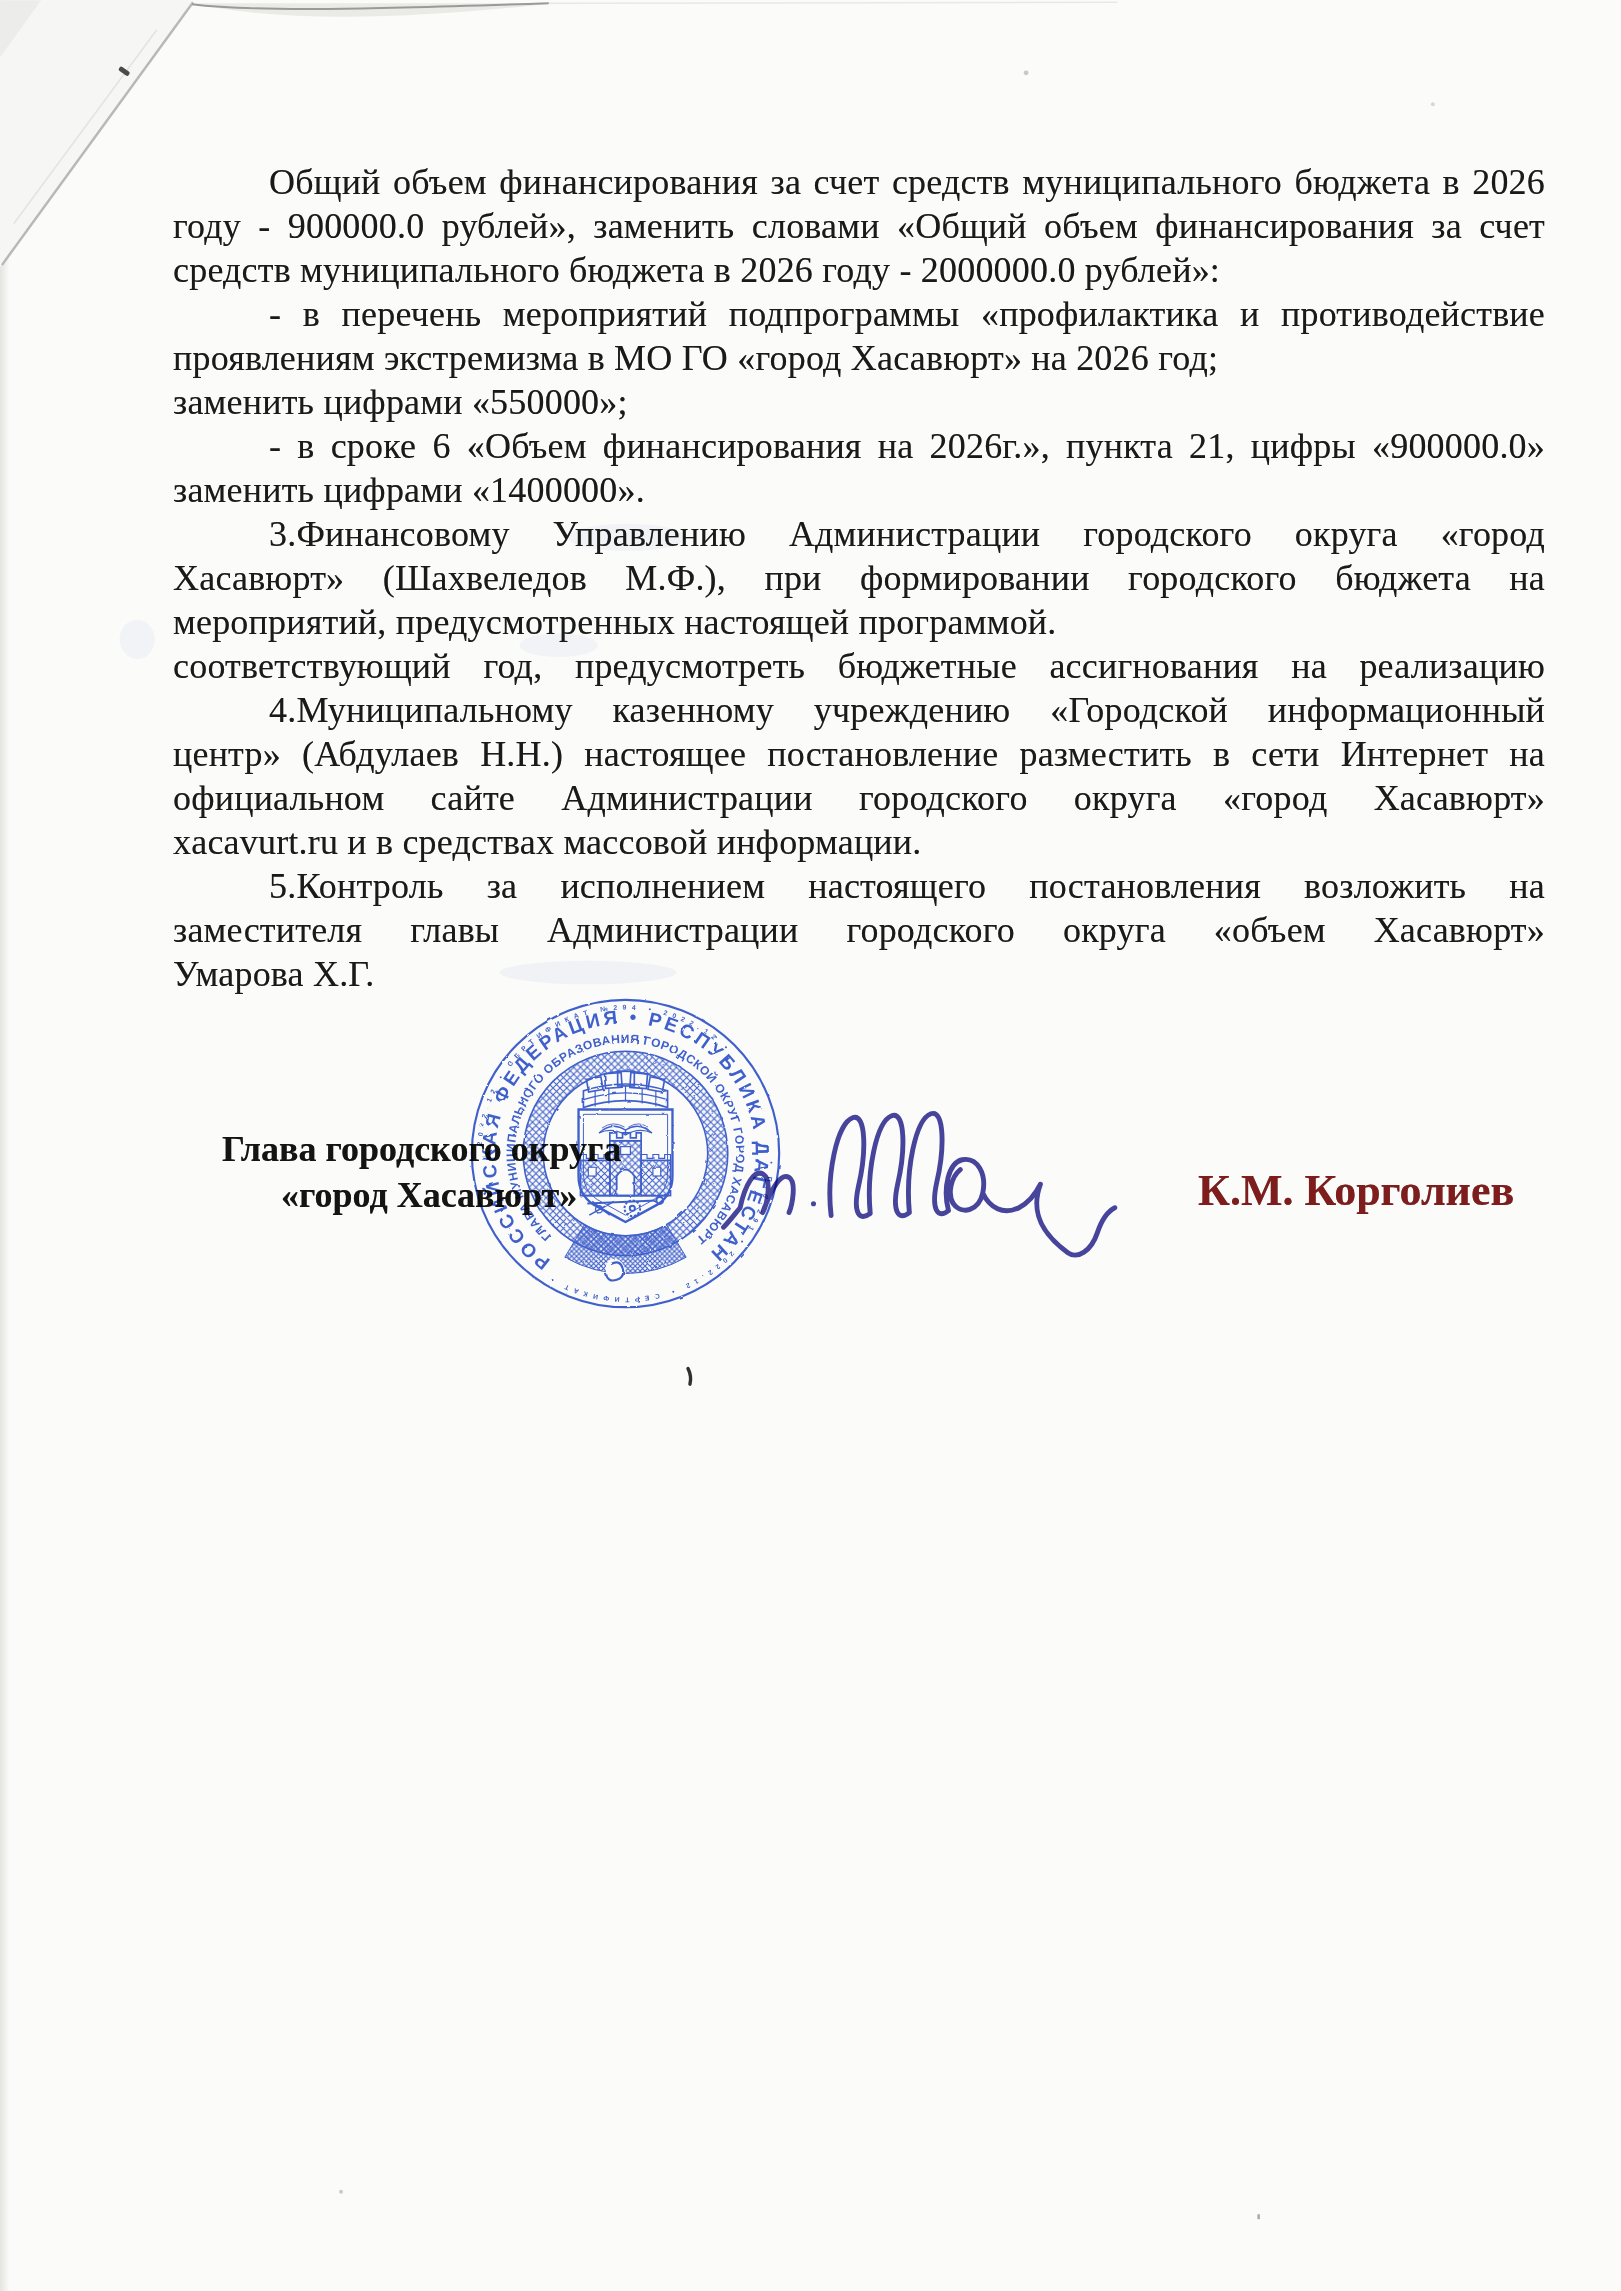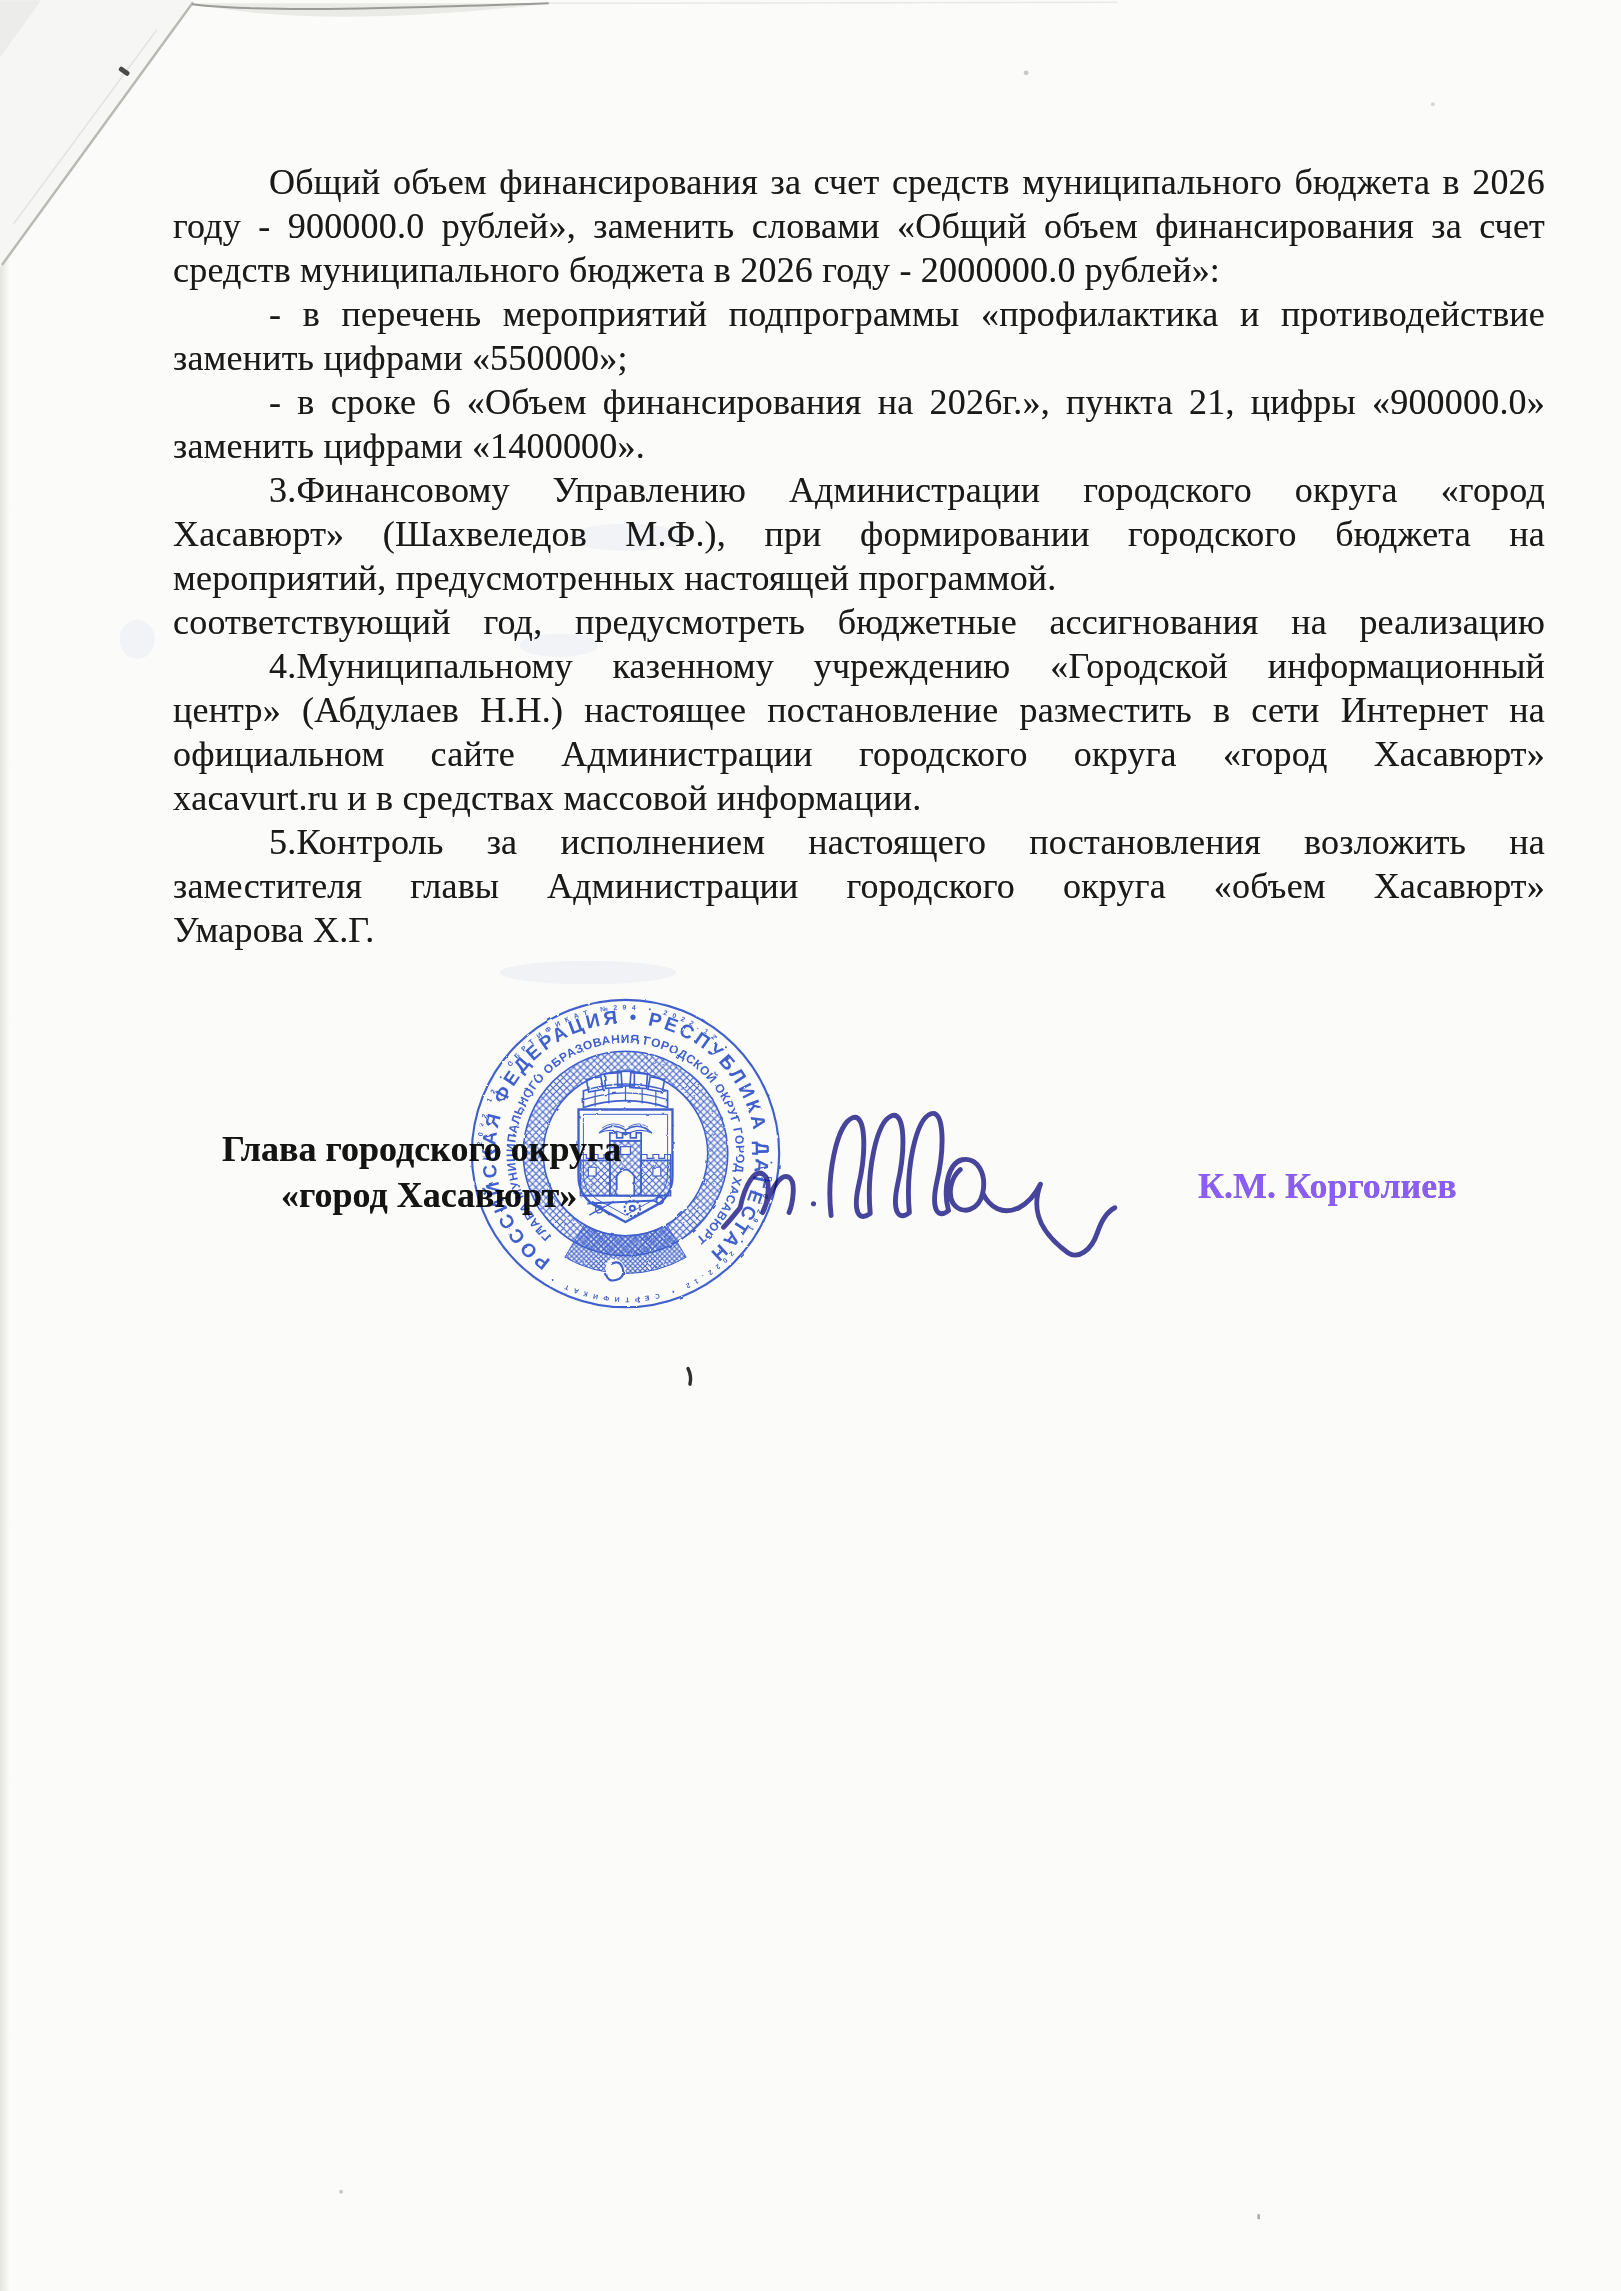--- a/index.html
+++ b/index.html
@@ -10,21 +10,21 @@
             font-size:36px;line-height:44px;letter-spacing:0.2px;
             text-shadow:0 0 0.6px rgba(20,20,20,0.45);}
   .doc-line{height:44px;white-space:normal;text-align:justify;text-align-last:justify;}
   .doc-line.first{text-indent:96px;}
   .doc-line.last{text-align-last:left;}
   .sig-title{position:absolute;z-index:2;font-weight:bold;font-size:36px;line-height:44px;
              color:#141412;text-shadow:0 0 0.6px rgba(20,20,20,0.5);}
   .sig-title.l1{left:222px;top:1127px;}
   .sig-title.l2{left:281px;top:1173px;}
   .signer-name{position:absolute;left:1198px;top:1165px;z-index:2;font-weight:bold;
-               font-size:36px;color:#8b5cf6;text-shadow:0 0 0.6px rgba(20,20,20,0.5);}
+               font-size:44px;color:#7f1d1d;text-shadow:0 0 0.6px rgba(20,20,20,0.5);}
   .stamp{position:absolute;left:464px;top:992px;z-index:3;mix-blend-mode:multiply;opacity:0.9;}
   .stamp text{font-family:"Liberation Sans", sans-serif;font-weight:bold;}
   .handsig{position:absolute;left:686px;top:1059px;z-index:4;mix-blend-mode:multiply;opacity:0.95;}
 </style>
 </head>
 <body>
 
 <div class="page">
 
   <svg class="artifacts" width="1621" height="2292" viewBox="0 0 1654 2338">
@@ -52,20 +52,21 @@
     <ellipse cx="570" cy="658" rx="40" ry="12" fill="#4a66cc" opacity="0.05"></ellipse>
     <ellipse cx="600" cy="992" rx="90" ry="12" fill="#4a66cc" opacity="0.06"></ellipse>
     <ellipse cx="140" cy="652" rx="18" ry="20" fill="#4a66cc" opacity="0.05"></ellipse>
   </svg>
 
   <div class="doc-body" id="doc-body">
       <div class="doc-line first">Общий объем финансирования за счет средств муниципального бюджета в 2026</div>
       <div class="doc-line">году - 900000.0 рублей», заменить словами «Общий объем финансирования за счет</div>
       <div class="doc-line last">средств муниципального бюджета в 2026 году - 2000000.0  рублей»:</div>
       <div class="doc-line first">- в перечень мероприятий подпрограммы «профилактика и противодействие</div>
+      <div class="doc-line last">проявлениям экстремизма в МО ГО «город Хасавюрт» на 2026 год;</div>
       <div class="doc-line last">заменить цифрами «550000»;</div>
       <div class="doc-line first">- в сроке 6 «Объем финансирования на 2026г.», пункта 21, цифры «900000.0»</div>
       <div class="doc-line last">заменить цифрами «1400000».</div>
       <div class="doc-line first">3.Финансовому Управлению Администрации городского округа «город</div>
       <div class="doc-line">Хасавюрт» (Шахвеледов М.Ф.), при формировании городского бюджета на</div>
       <div class="doc-line last">мероприятий, предусмотренных настоящей программой.</div>
       <div class="doc-line">соответствующий год, предусмотреть бюджетные ассигнования на реализацию</div>
       <div class="doc-line first">4.Муниципальному казенному учреждению «Городской информационный</div>
       <div class="doc-line">центр» (Абдулаев Н.Н.) настоящее постановление разместить в сети Интернет на</div>
       <div class="doc-line">официальном сайте Администрации городского округа «город Хасавюрт»</div>

